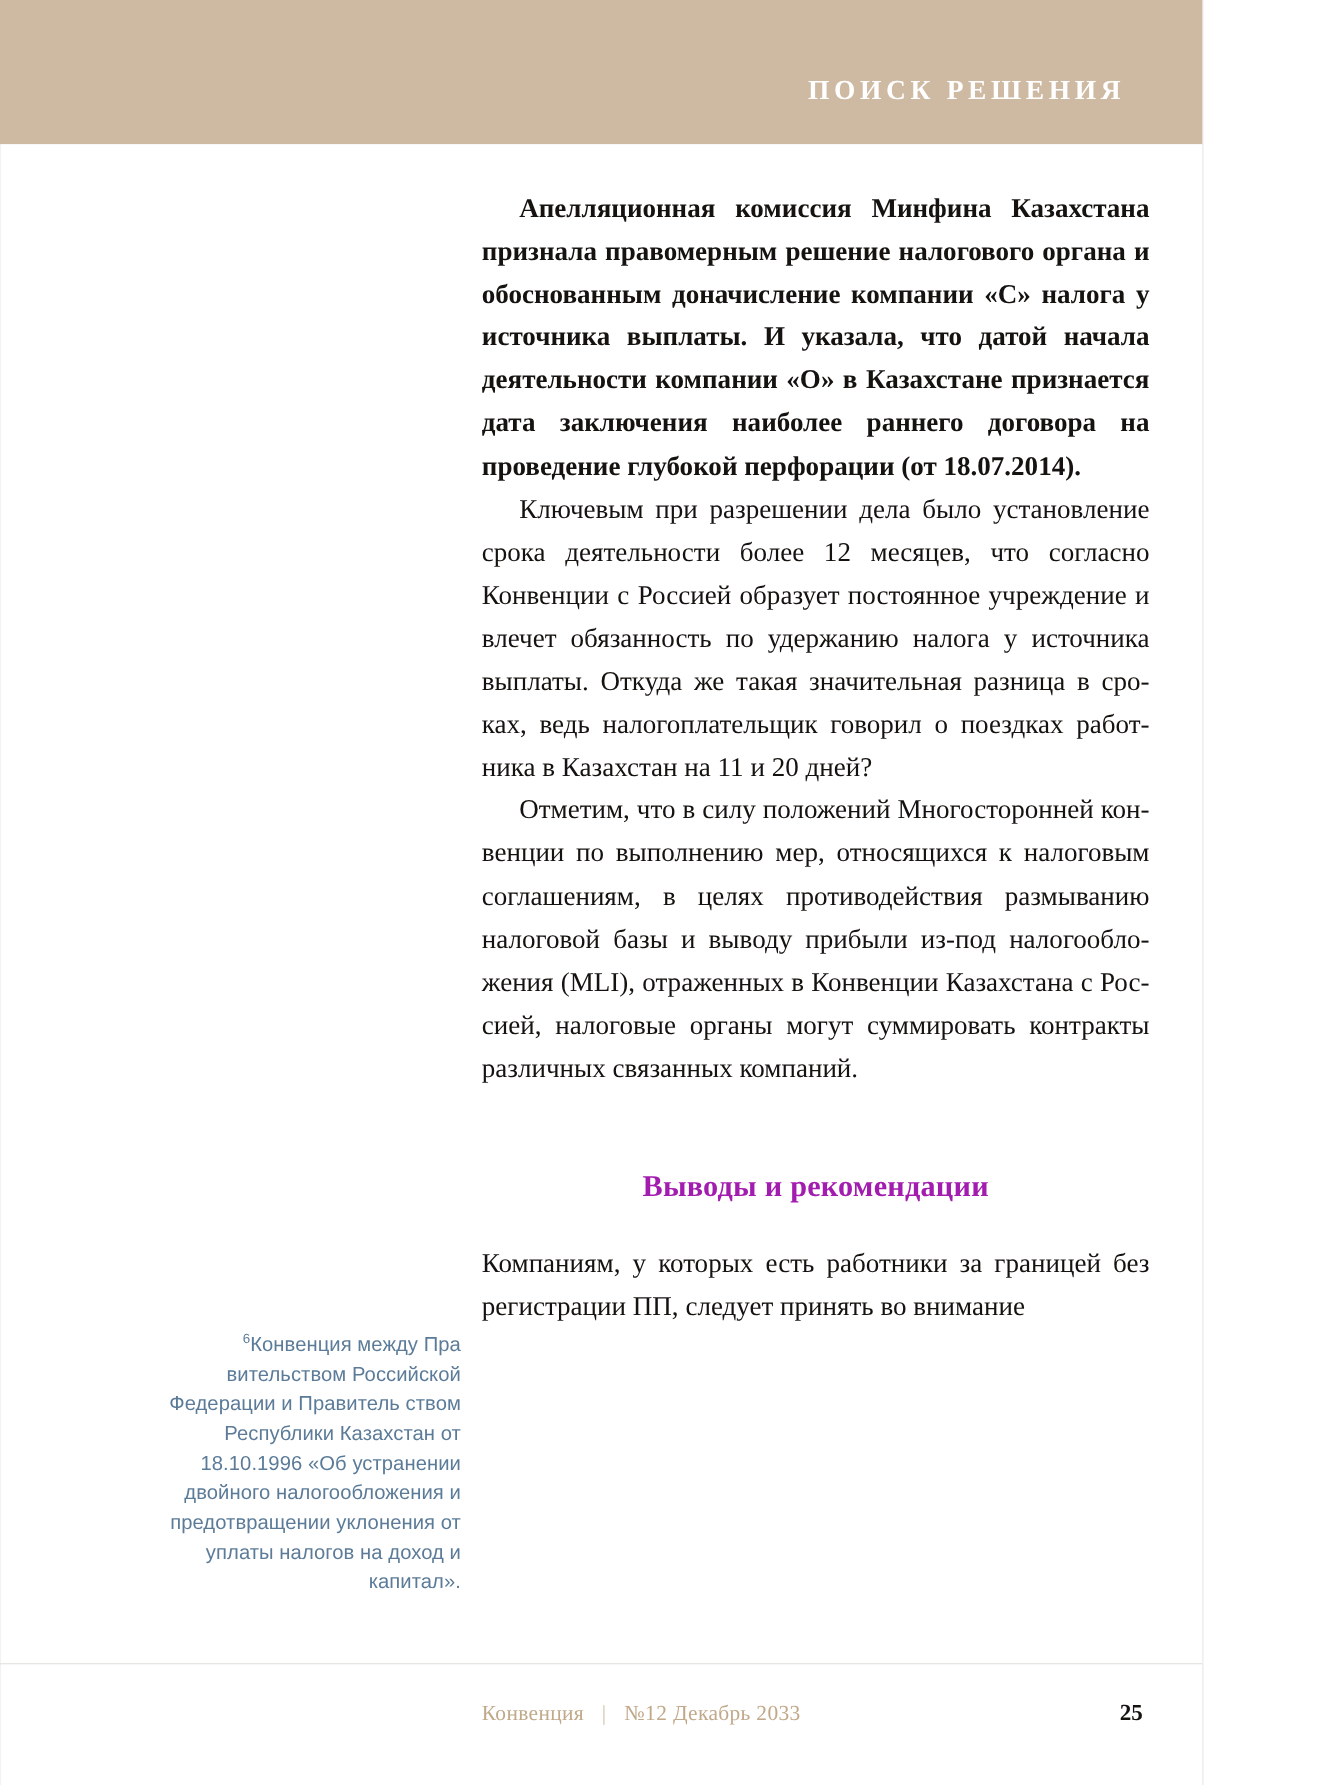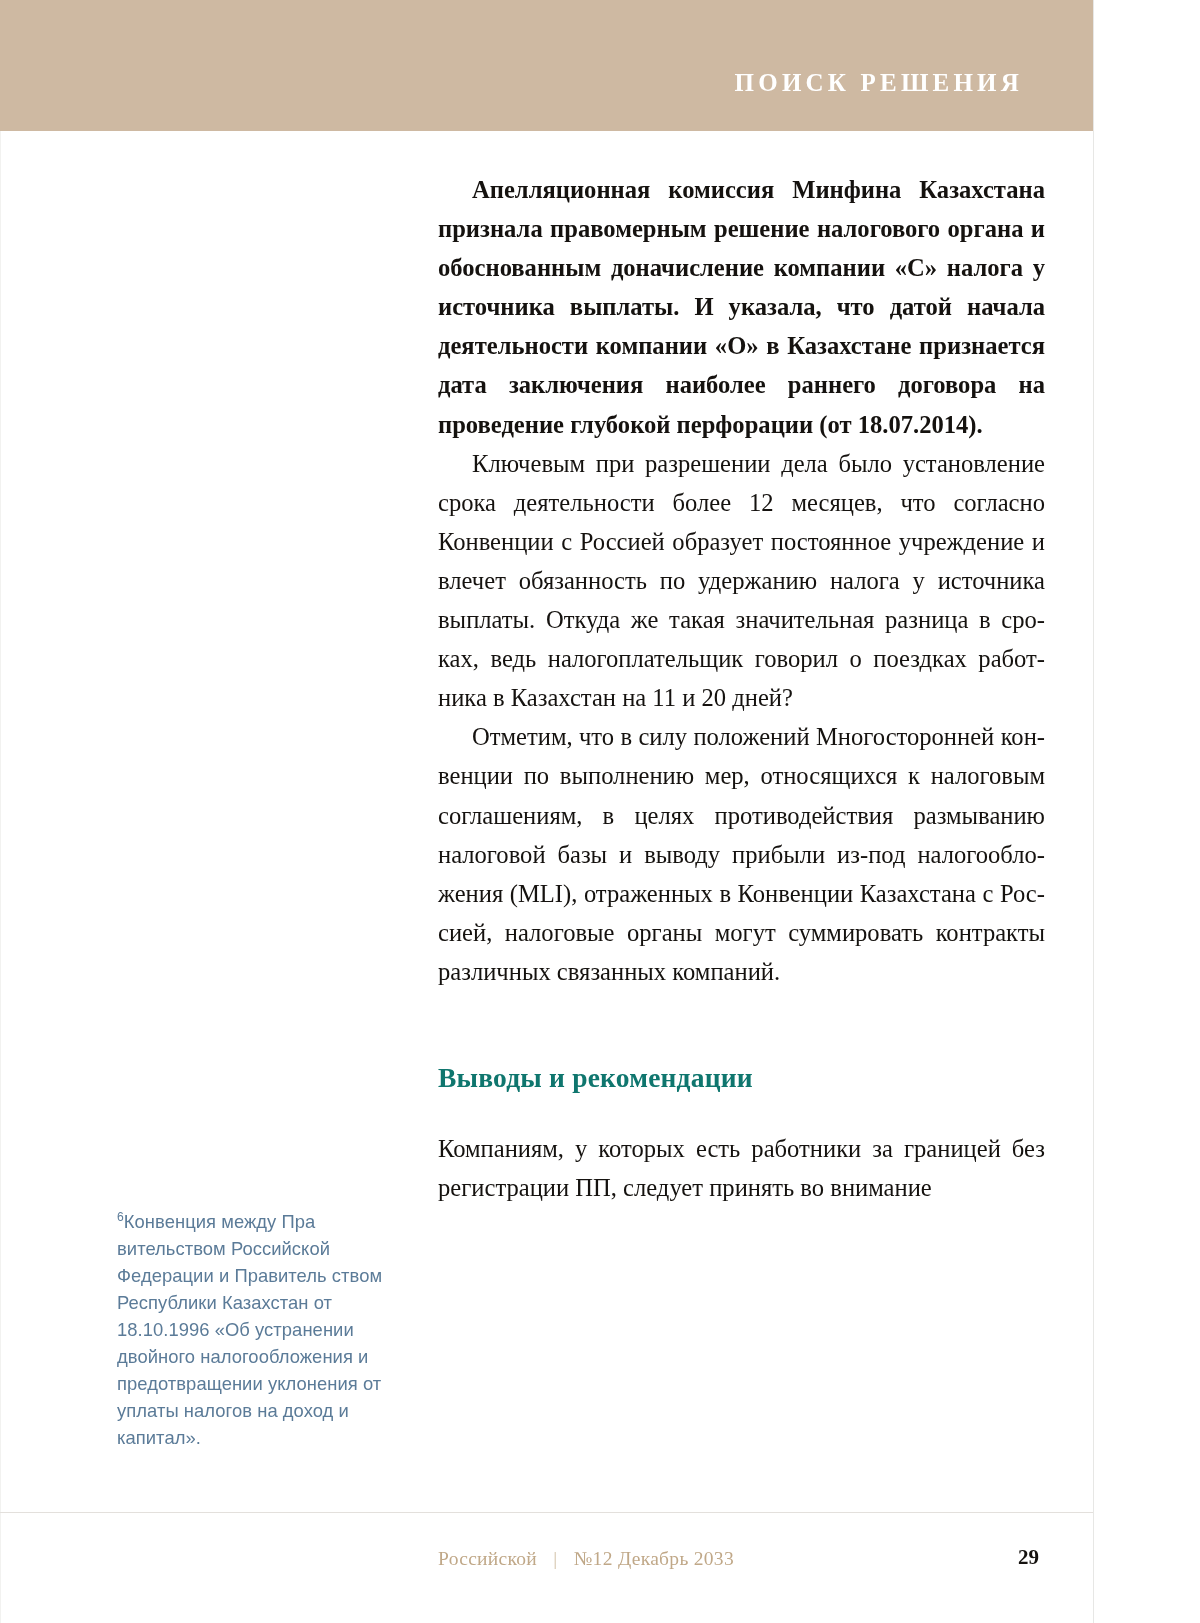--- a/index.html
+++ b/index.html
@@ -68,24 +68,25 @@
     position: absolute;
     left: 0;
     top: 131px;
     width: 1093px;
     bottom: 0;
   }
 
   
   .notes-col {
     position: absolute;
-    left: 117px;
+    left: 129px;
     top: 0;
     width: 290px;
     height: 100%;
+    text-align: right;
   }
   .footnote {
     position: absolute;
     left: 0;
     top: 1077px;
     width: 290px;
     font-family: "Liberation Sans", "DejaVu Sans", sans-serif;
     font-size: 18.4px;
     line-height: 1.47;
     color: #5b7b98;
@@ -125,22 +126,22 @@
     text-indent: 34px;
   }
 
   h2.section-heading {
     margin: 0;
     padding-top: 70px;
     font-family: "Liberation Serif", "DejaVu Serif", serif;
     font-weight: bold;
     font-size: 27.5px;
     line-height: 1.2;
-    color: #0f766e;
-    text-align: left;
+    color: #a21caf;
+    text-align: center;
     letter-spacing: 0.2px;
   }
   .after-heading {
     padding-top: 35px;
   }
 
   
   .footer-rule {
     position: absolute;
     left: 0;
@@ -207,19 +208,19 @@
 
       <h2 class="section-heading">Выводы и рекомендации</h2>
 
       <p class="after-heading">Компаниям, у которых есть работники за границей без регистрации ПП, следует принять во внимание</p>
 
     </div>
   </div>
 
   <div class="footer-rule"></div>
   <div class="footer">
-    <span>Российской</span>
+    <span>Конвенция</span>
     <span class="sep">|</span>
     <span>№12 Декабрь 2033</span>
   </div>
-  <div class="page-number">29</div>
+  <div class="page-number">25</div>
 
 </div>
 
 </body></html>

